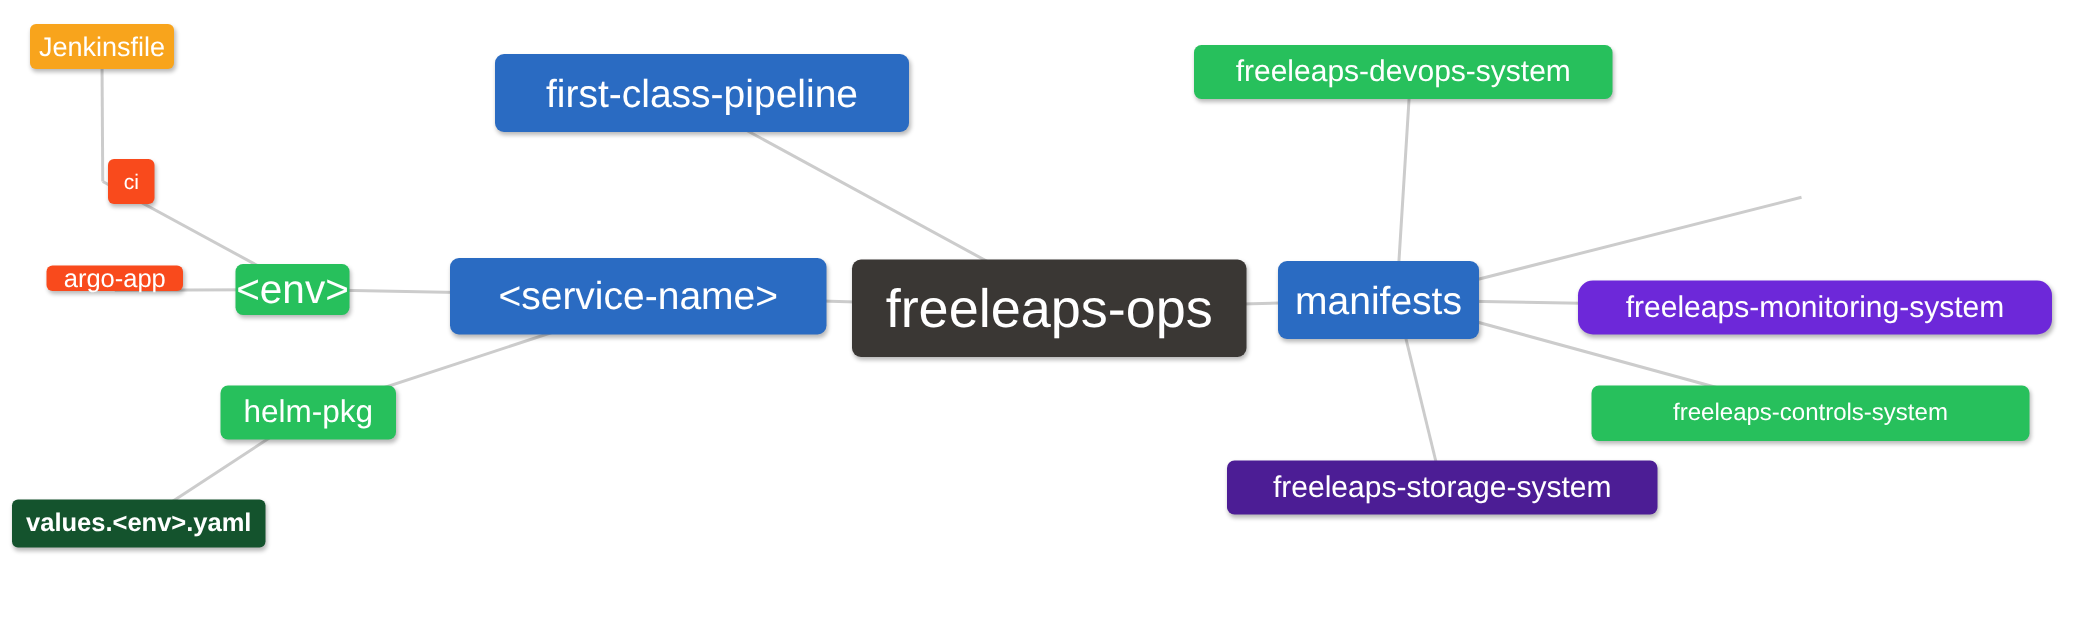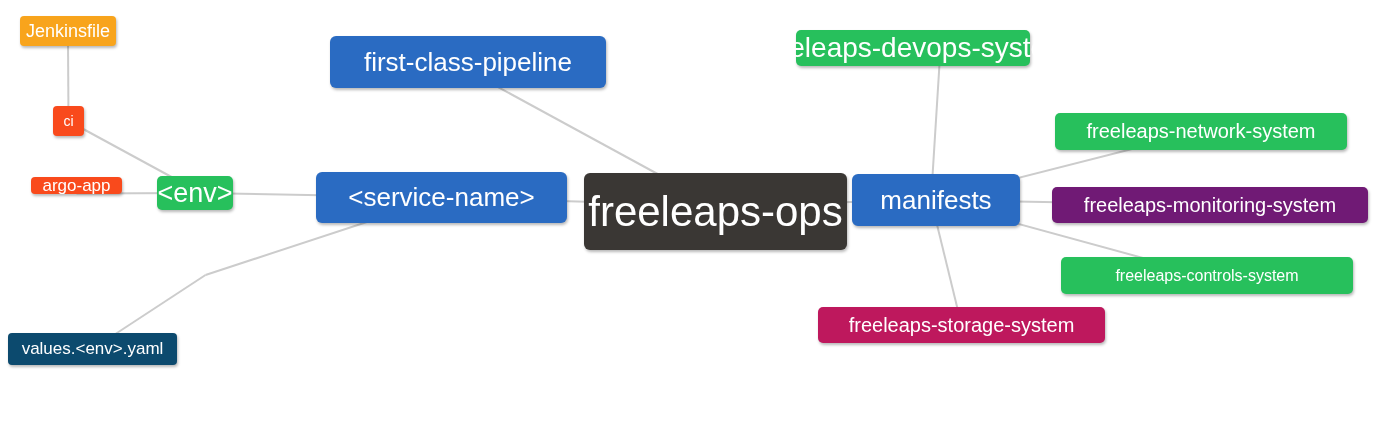--- a/index.html
+++ b/index.html
@@ -31,24 +31,24 @@
     cursor:pointer;
     user-select:none;
   }
   #n-jenkinsfile{left:20px;top:16px;width:96px;height:30px;font-size:18px;border-radius:4px}
   #n-ci{left:53px;top:106px;width:31px;height:30px;font-size:14px;border-radius:4px}
   #n-argo-app{left:31px;top:177px;width:91px;height:17px;font-size:17px;border-radius:4px}
   #n-env{left:157px;top:176px;width:76px;height:34px;font-size:27px}
   #n-helm-pkg{left:147px;top:257px;width:117px;height:36px;font-size:21px}
   #n-values-env-yaml{left:8px;top:333px;width:169px;height:32px;font-size:17px;border-radius:4px}
   #n-first-class-pipeline{left:314px;top:36px;width:276px;height:52px;font-size:26px;border-radius:6px}
-  #n-service-name{left:316px;top:172px;width:251px;height:51px;font-size:26px;border-radius:6px}
-  #n-freeleaps-ops{left:584px;top:173px;width:263px;height:77px;font-size:42px;border-radius:6px}
-  #n-manifests{left:852px;top:174px;width:168px;height:52px;font-size:26px;border-radius:6px}
-  #n-freeleaps-devops-system{left:796px;top:30px;width:234px;height:36px;font-size:28px}
+  #n-service-name{left:300px;top:172px;width:251px;height:51px;font-size:26px;border-radius:6px}
+  #n-freeleaps-ops{left:568px;top:173px;width:263px;height:65px;font-size:36px;border-radius:6px}
+  #n-manifests{left:852px;top:174px;width:134px;height:52px;font-size:26px;border-radius:6px}
+  #n-freeleaps-devops-system{left:796px;top:30px;width:279px;height:36px;font-size:20px}
   #n-freeleaps-network-system{left:1055px;top:113px;width:292px;height:37px;font-size:20px}
   #n-freeleaps-monitoring-system{left:1052px;top:187px;width:316px;height:36px;font-size:20px}
   #n-freeleaps-controls-system{left:1061px;top:257px;width:292px;height:37px;font-size:16px}
   #n-freeleaps-storage-system{left:818px;top:307px;width:287px;height:36px;font-size:20px}
 </style>
 </head>
 <body>
 
 <div class="canvas">
   <svg class="edges" xmlns="http://www.w3.org/2000/svg">
@@ -62,26 +62,26 @@
       <line x1="441.5" y1="197.5" x2="715.5" y2="205.5" stroke="#cccccc" stroke-width="2"></line>
       <line x1="715.5" y1="205.5" x2="931" y2="200" stroke="#cccccc" stroke-width="2"></line>
       <line x1="931" y1="200" x2="940.5" y2="48" stroke="#cccccc" stroke-width="2"></line>
       <line x1="931" y1="200" x2="1201" y2="131.5" stroke="#cccccc" stroke-width="2"></line>
       <line x1="931" y1="200" x2="1210" y2="205" stroke="#cccccc" stroke-width="2"></line>
       <line x1="931" y1="200" x2="1207" y2="275.5" stroke="#cccccc" stroke-width="2"></line>
       <line x1="931" y1="200" x2="961.5" y2="325" stroke="#cccccc" stroke-width="2"></line>
     </svg>
 
   <div class="node" id="n-jenkinsfile" style="background: rgb(248, 164, 28);">Jenkinsfile</div>
-  <div class="node" id="n-ci" style="background: rgb(249, 74, 28);">ci</div>
+  <div class="node" id="n-ci" style="background: rgb(249, 74, 28); margin-left: 19px;">ci</div>
   <div class="node" id="n-argo-app" style="background: rgb(249, 74, 28);">argo-app</div>
   <div class="node" id="n-env" style="background: rgb(39, 192, 92);">&lt;env&gt;</div>
-  <div class="node" id="n-values-env-yaml" style="background: #0c4a6e;">values.&lt;env&gt;.yaml</div>
+  <div class="node" id="n-helm-pkg" style="background: rgb(39, 192, 92);">helm-pkg</div>
+  <div class="node" id="n-values-env-yaml" style="background: #14532d; font-weight: bold;">values.&lt;env&gt;.yaml</div>
   <div class="node" id="n-first-class-pipeline" style="background: rgb(42, 107, 194); margin-left: 16px;">first-class-pipeline</div>
   <div class="node" id="n-service-name" style="background: rgb(42, 107, 194);">&lt;service-name&gt;</div>
   <div class="node" id="n-freeleaps-ops" style="background: rgb(58, 55, 52);">freeleaps-ops</div>
   <div class="node" id="n-manifests" style="background: rgb(42, 107, 194);">manifests</div>
   <div class="node" id="n-freeleaps-devops-system" style="background: rgb(39, 192, 92);">freeleaps-devops-system</div>
-  <div class="node" id="n-freeleaps-network-system" style="background: rgb(39, 192, 92);">freeleaps-network-system</div>
-  <div class="node" id="n-freeleaps-monitoring-system" style="background: #701a75;">freeleaps-monitoring-system</div>
+  <div class="node" id="n-freeleaps-monitoring-system" style="background: #6d28d9; border-radius: 10px;">freeleaps-monitoring-system</div>
   <div class="node" id="n-freeleaps-controls-system" style="background: rgb(39, 192, 92);">freeleaps-controls-system</div>
-  <div class="node" id="n-freeleaps-storage-system" style="background: #be185d;">freeleaps-storage-system</div>
+  <div class="node" id="n-freeleaps-storage-system" style="background: #4c1d95;">freeleaps-storage-system</div>
 </div>
 
 </body></html>

